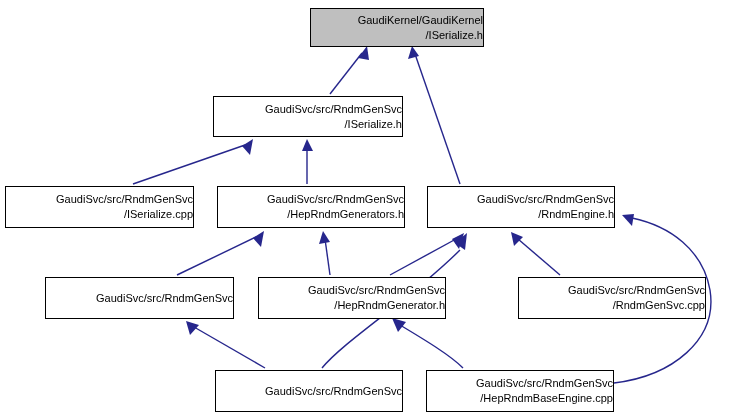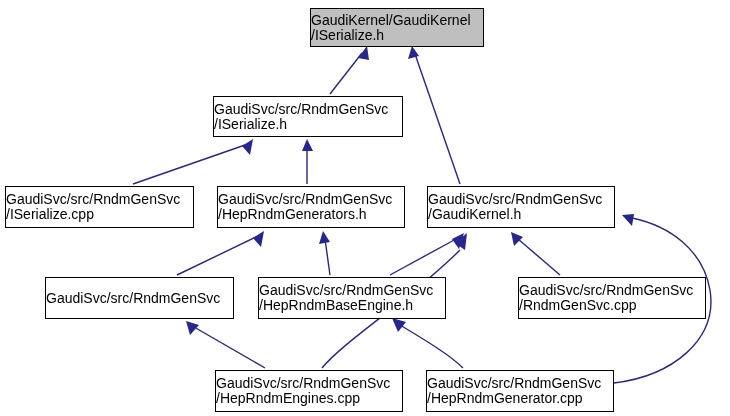--- a/index.html
+++ b/index.html
@@ -22,25 +22,25 @@
     width: 730px;
     height: 416px;
   }
   .node-box {
     position: absolute;
     box-sizing: border-box;
     border: 1px solid #000000;
     background: #ffffff;
     display: flex;
     flex-direction: column;
-    align-items: flex-start;
+    align-items: flex-end;
     justify-content: center;
     text-align: center;
     color: #000000;
-    font-size: 14px;
+    font-size: 11px;
     line-height: 15px;
     letter-spacing: 0px;
     white-space: nowrap;
   }
   .node-box.root {
     background: #bfbfbf;
     border: 1px solid #000000;
   }
   .node-line {
     display: block;
@@ -139,40 +139,39 @@
     <span class="node-line">/ISerialize.cpp</span>
   </div>
 
   <div class="node-box" style="left:217px; top:186px; width:188px; height:42px;">
     <span class="node-line">GaudiSvc/src/RndmGenSvc</span>
     <span class="node-line">/HepRndmGenerators.h</span>
   </div>
 
   <div class="node-box" style="left:427px; top:186px; width:188px; height:42px;">
     <span class="node-line">GaudiSvc/src/RndmGenSvc</span>
-    <span class="node-line">/GaudiKernel.h</span>
+    <span class="node-line">/RndmEngine.h</span>
   </div>
 
   <div class="node-box" style="left:45px; top:277px; width:189px; height:42px;">
     <span class="node-line">GaudiSvc/src/RndmGenSvc</span>
   </div>
 
   <div class="node-box" style="left:258px; top:277px; width:188px; height:42px;">
     <span class="node-line">GaudiSvc/src/RndmGenSvc</span>
-    <span class="node-line">/HepRndmBaseEngine.h</span>
+    <span class="node-line">/HepRndmGenerator.h</span>
   </div>
 
   <div class="node-box" style="left:518px; top:277px; width:188px; height:42px;">
     <span class="node-line">GaudiSvc/src/RndmGenSvc</span>
     <span class="node-line">/RndmGenSvc.cpp</span>
   </div>
 
   <div class="node-box" style="left:215px; top:370px; width:188px; height:42px;">
     <span class="node-line">GaudiSvc/src/RndmGenSvc</span>
-    <span class="node-line">/HepRndmEngines.cpp</span>
   </div>
 
   <div class="node-box" style="left:426px; top:370px; width:188px; height:42px;">
     <span class="node-line">GaudiSvc/src/RndmGenSvc</span>
-    <span class="node-line">/HepRndmGenerator.cpp</span>
+    <span class="node-line">/HepRndmBaseEngine.cpp</span>
   </div>
 
 </div>
 
 </body></html>

